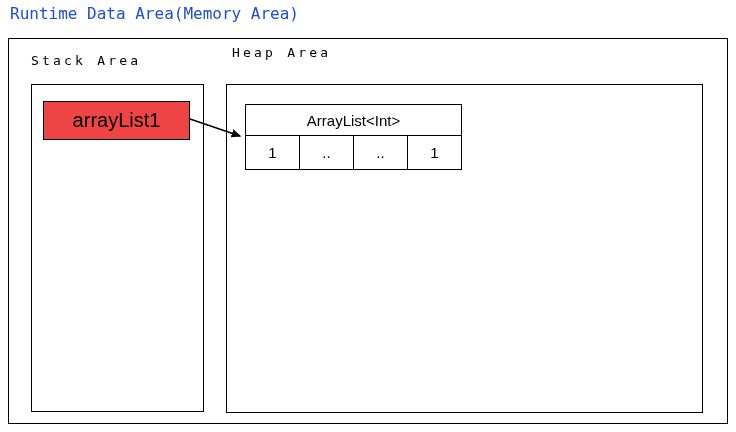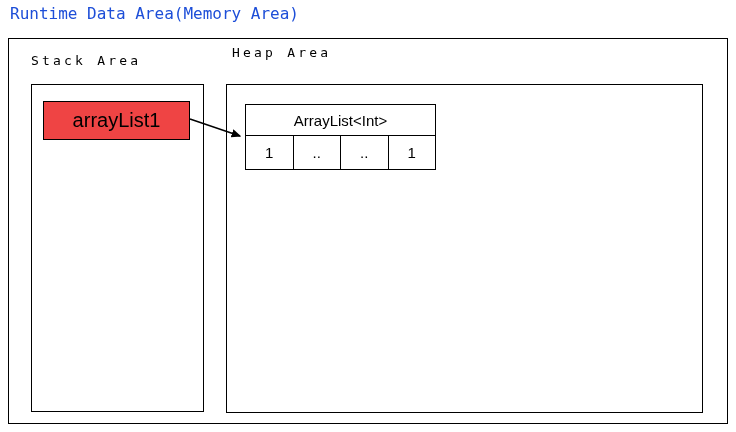--- a/index.html
+++ b/index.html
@@ -93,21 +93,21 @@
     font-size: 20px;
     color: #000000;
     background: #ef4444;
   }
 
   
   .object-table {
     position: absolute;
     left: 245px;
     top: 104px;
-    width: 191px;
+    width: 217px;
     height: 66px;
     border: 1px solid #000000;
     box-sizing: border-box;
     background: #ffffff;
     display: flex;
     flex-direction: column;
   }
   .object-header {
     height: 31px;
     border-bottom: 1px solid #000000;

